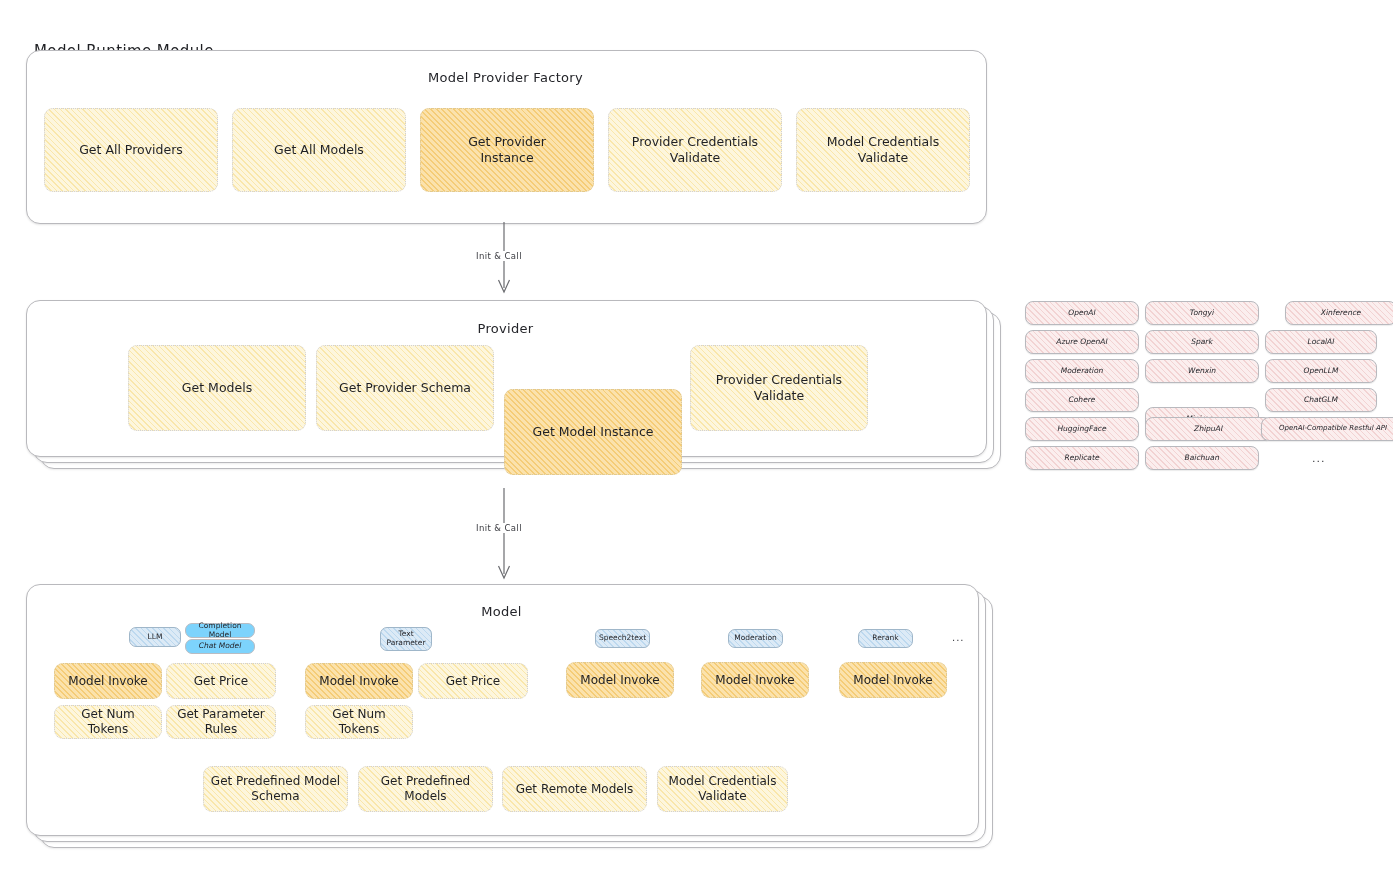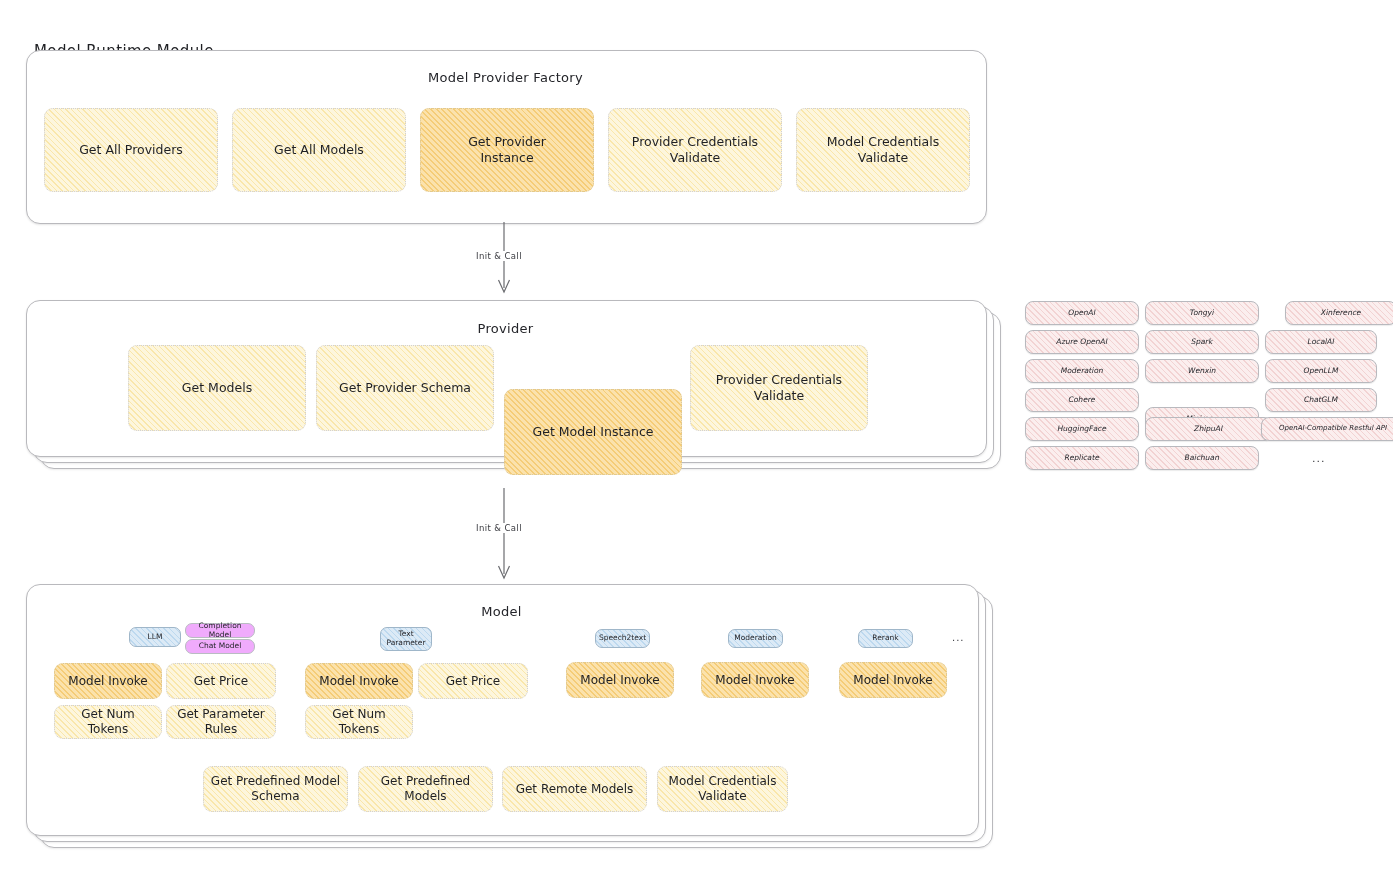--- a/index.html
+++ b/index.html
@@ -68,21 +68,21 @@
   }
   .badge.blue{
     background-color:#dceaf6;
     background-image:repeating-linear-gradient(45deg,
         rgba(150,195,230,.45) 0px,
         rgba(150,195,230,.45) 1px,
         rgba(255,255,255,0) 1px,
         rgba(255,255,255,0) 4px);
     border-color:#9fb6c9;
   }
-  .badge.plain{background:#f0abfc;}
+  .badge.plain{background:#7dd3fc;}
 
   
   .chip{
     position:absolute;box-sizing:border-box;
     display:flex;align-items:center;justify-content:center;
     text-align:center;line-height:1.1;
     border:1.2px solid #b8b9be;border-radius:8px;
     font-size:7.5px;color:#26272c;padding:2px 3px;
     background-color:#fbeeee;
     background-image:repeating-linear-gradient(45deg,
@@ -166,36 +166,36 @@
 </svg>
 <div class="arrow-label hand" style="left:473px;top:523px;">Init &amp; Call</div>
 
 <div class="stack-card" style="left:40px;top:596px;width:951px;height:250px;"></div>
 <div class="stack-card" style="left:33px;top:590px;width:951px;height:250px;"></div>
 <div class="panel" style="left:26px;top:584px;width:951px;height:250px;"></div>
 <div class="panel-title hand" style="left:26px;top:604px;width:951px;">Model</div>
 
 <div class="badge blue" style="left:129px;top:627px;width:52px;height:20px;white-space:pre-line;text-align:center;">LLM</div>
 <div class="badge plain" style="left:185px;top:623px;width:70px;height:15px;">Completion Model</div>
-<div class="badge plain" style="left:185px;top:639px;width:70px;height:15px;">Chat Model</div>
+<div class="badge plain" style="left:185px;top:639px;width:70px;height:15px;font-style:italic;">Chat Model</div>
 
 <div class="node hl" style="left:54px;top:663px;width:108px;height:36px;font-size:12px;white-space:pre-line;">Model Invoke</div>
 <div class="node" style="left:166px;top:663px;width:110px;height:36px;font-size:12px;white-space:pre-line;">Get Price</div>
 <div class="node" style="left:54px;top:705px;width:108px;height:34px;font-size:12px;white-space:pre-line;">Get Num Tokens</div>
 <div class="node" style="left:166px;top:705px;width:110px;height:34px;font-size:12px;white-space:pre-line;">Get Parameter
 Rules</div>
 
 <div class="badge blue" style="left:380px;top:627px;width:52px;height:24px;white-space:pre-line;">Text
 Parameter</div>
 
 <div class="node hl" style="left:305px;top:663px;width:108px;height:36px;font-size:12px;white-space:pre-line;">Model Invoke</div>
 <div class="node" style="left:418px;top:663px;width:110px;height:36px;font-size:12px;white-space:pre-line;">Get Price</div>
 <div class="node" style="left:305px;top:705px;width:108px;height:34px;font-size:12px;white-space:pre-line;">Get Num Tokens</div>
 
-<div class="badge blue" style="left:595px;top:629px;width:55px;height:19px;white-space:pre-line;">Speech2text</div>
+<div class="badge blue" style="left:595px;top:629px;width:55px;height:19px;white-space:pre-line;border-radius:6px;">Speech2text</div>
 <div class="node hl" style="left:566px;top:662px;width:108px;height:36px;font-size:12px;white-space:pre-line;">Model Invoke</div>
 
 <div class="badge blue" style="left:728px;top:629px;width:55px;height:19px;white-space:pre-line;">Moderation</div>
 <div class="node hl" style="left:701px;top:662px;width:108px;height:36px;font-size:12px;white-space:pre-line;">Model Invoke</div>
 
 <div class="badge blue" style="left:858px;top:629px;width:55px;height:19px;white-space:pre-line;">Rerank</div>
 <div class="node hl" style="left:839px;top:662px;width:108px;height:36px;font-size:12px;white-space:pre-line;">Model Invoke</div>
 
 <div class="dots hand" style="left:952px;top:632px;font-size:10px;">...</div>
 

